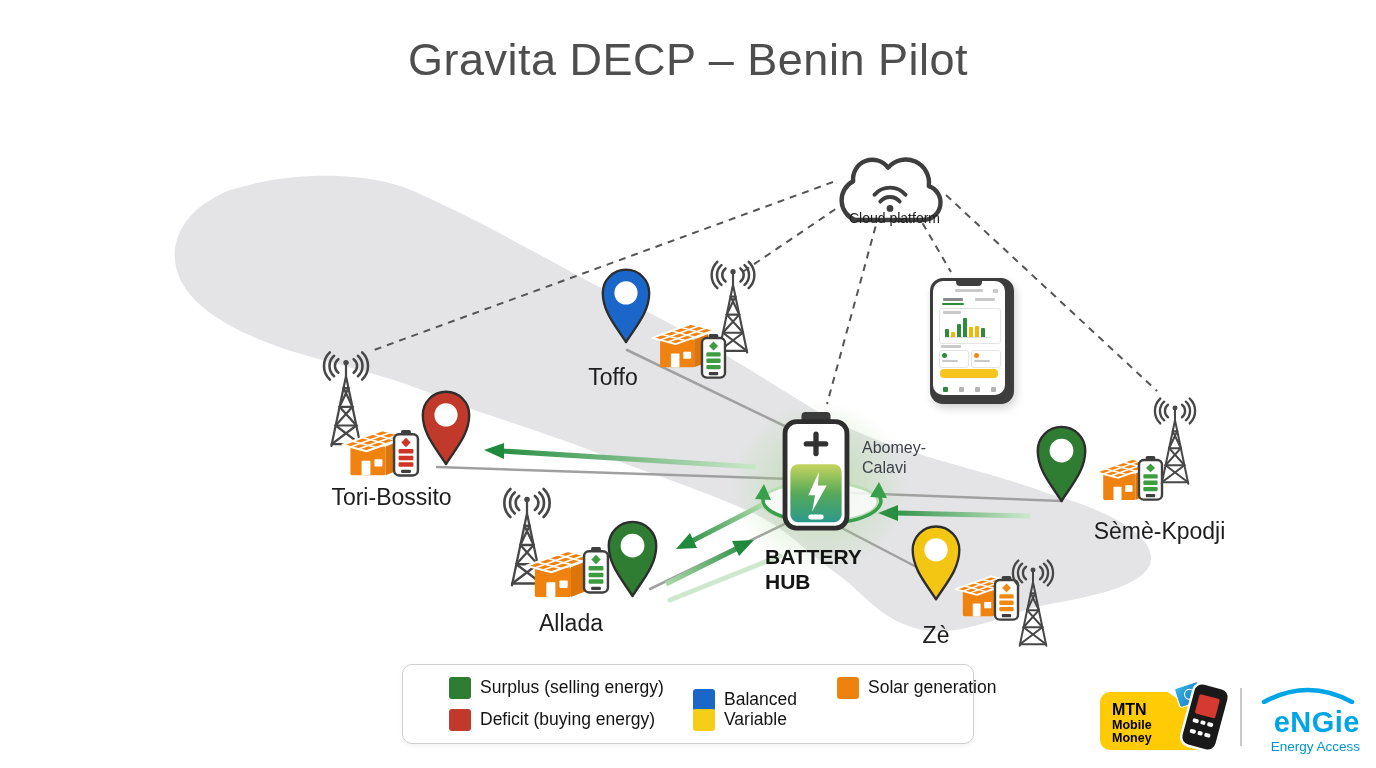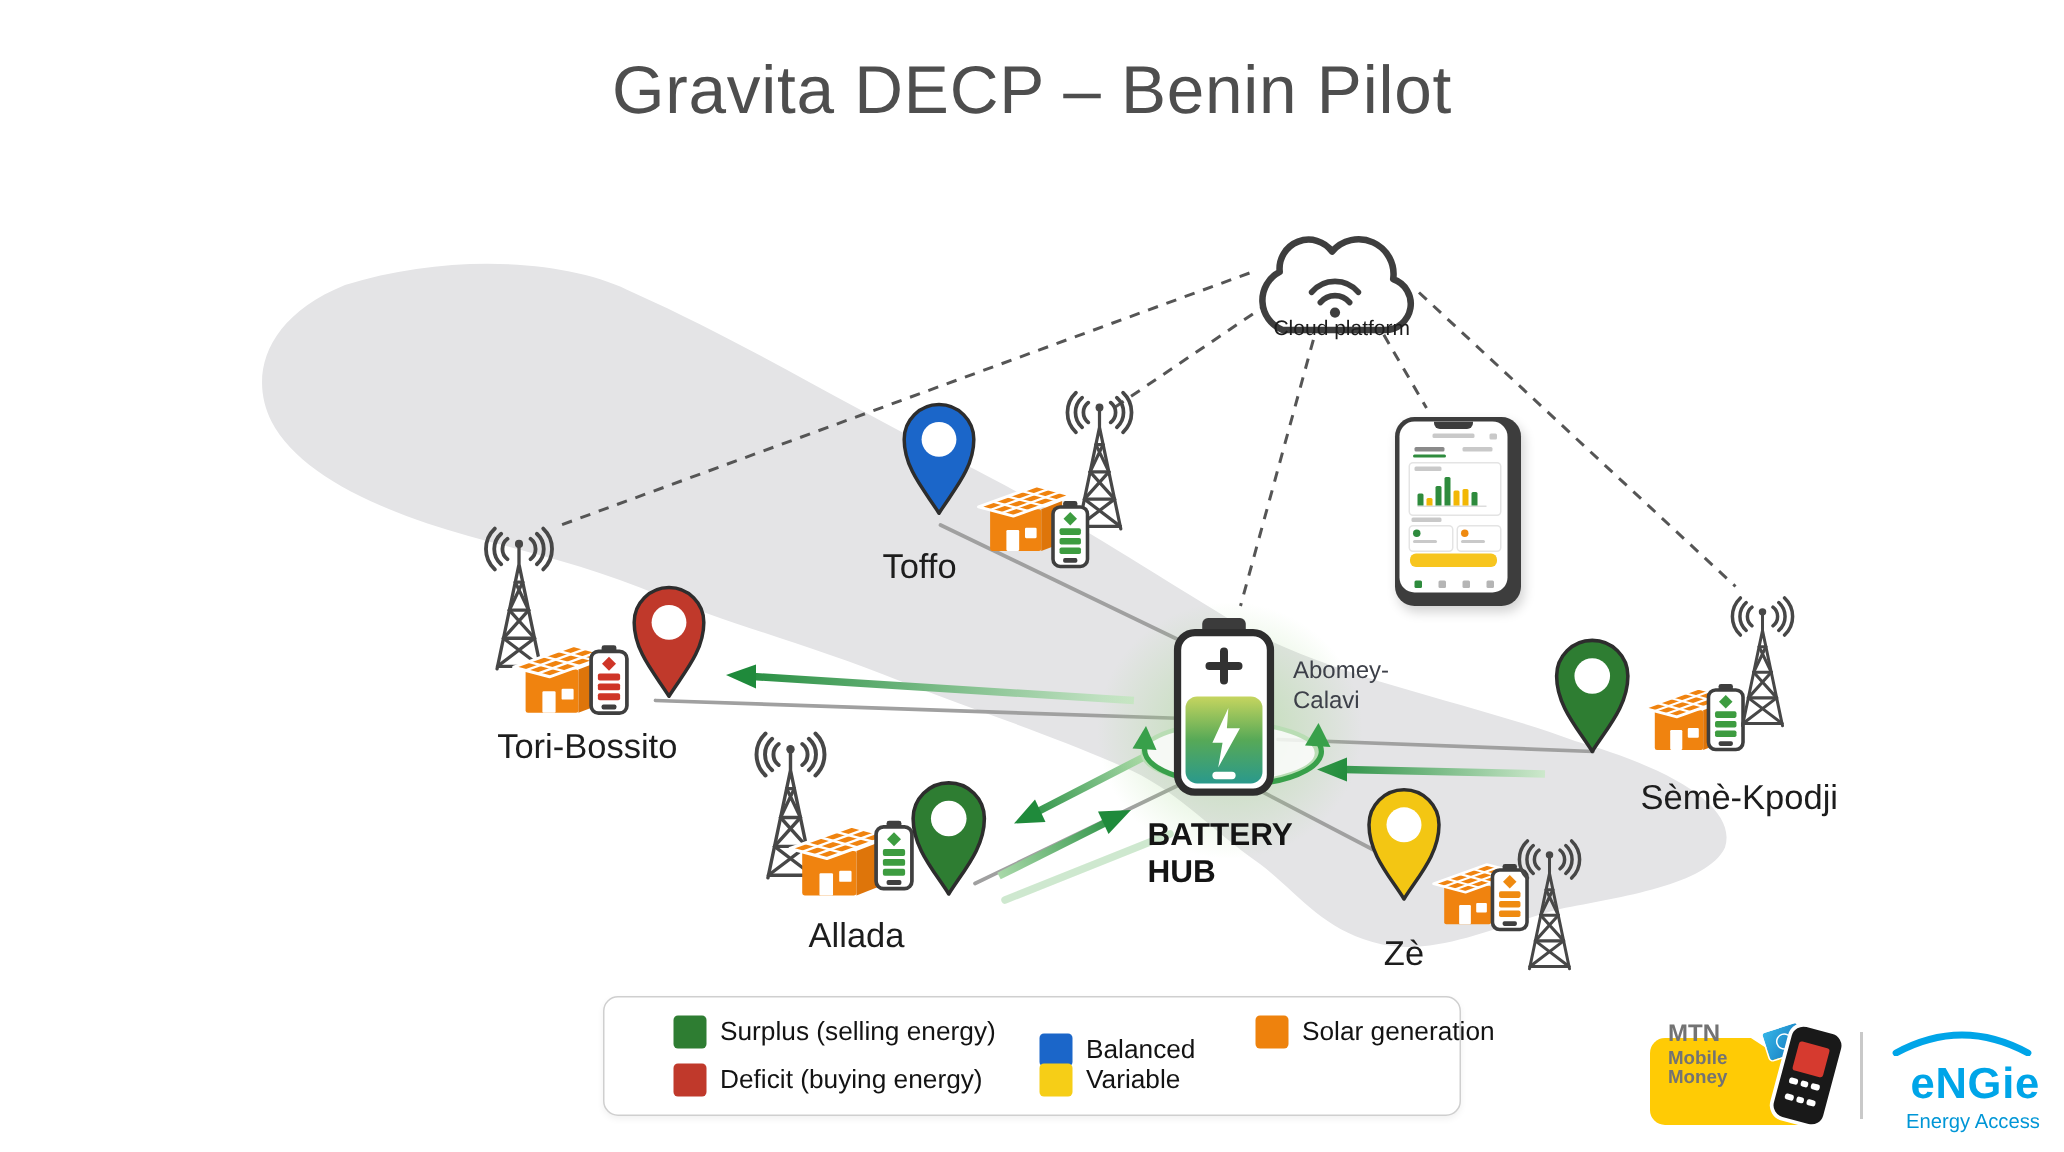--- a/index.html
+++ b/index.html
@@ -35,21 +35,21 @@
   .legend{position:absolute;left:402px;top:664px;width:570px;height:78px;background:#fff;
           border:1.5px solid #cfcfcf;border-radius:10px;box-shadow:0 2px 5px rgba(0,0,0,.06);}
   .lg-item{position:absolute;display:flex;align-items:flex-start;gap:9px;padding-left:28px;}
   .sw{width:22px;height:22px;border-radius:3px;display:inline-block;flex:none;}
   .lg-label{font-size:17.5px;color:#131313;font-weight:500;white-space:nowrap;}
 
   
   .mtn{position:absolute;left:1100px;top:682px;width:134px;height:70px;}
   .mtn .card-yel{position:absolute;left:0;top:10px;width:116px;height:58px;background:#ffcb05;border-radius:10px;
         clip-path:polygon(0 0,58% 0,98% 52%,100% 52%,100% 100%,0 100%);}
-  .mtn .txt{position:absolute;left:12px;top:0;color:#737373;line-height:1.05;}
+  .mtn .txt{position:absolute;left:12px;top:20px;color:#000000;line-height:1.05;}
   .mtn .t1{font-size:16px;font-weight:800;}
   .mtn .t2{font-size:12.5px;font-weight:700;}
   .bluecard{position:absolute;left:76px;top:2px;width:24px;height:19px;border-radius:3px;
             background:linear-gradient(135deg,#35b6e8,#1371b8);transform:rotate(-18deg);border:1.5px solid #fff;}
   .bluecard:after{content:"";position:absolute;left:7px;top:4px;width:9px;height:9px;border:1.5px solid #fff;border-radius:50%;}
   .mtnphone{position:absolute;left:88px;top:4px;width:34px;height:62px;background:#191919;border-radius:8px;
             transform:rotate(15deg);box-shadow:0 0 0 2.5px #fff;}
   .mtnphone .scr{position:absolute;left:6px;top:10px;width:21px;height:20px;background:#d63a2f;border-radius:2px;}
   .keypad{position:absolute;left:6px;top:35px;width:21px;height:20px;display:grid;grid-template-columns:repeat(3,1fr);gap:2px;}
   .key{background:#fff;border-radius:1.5px;height:4px;}

